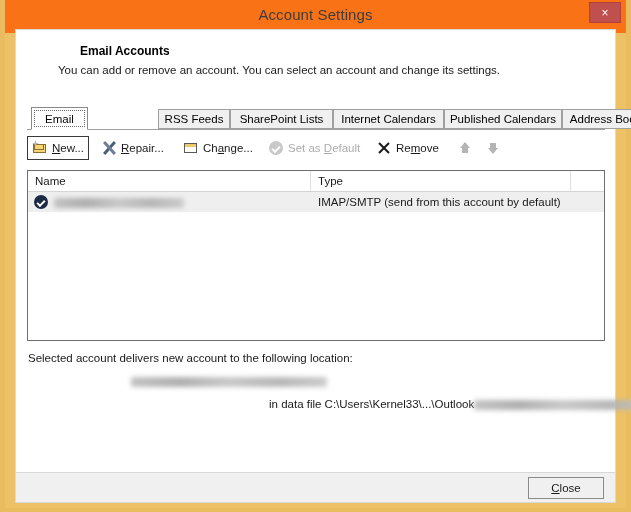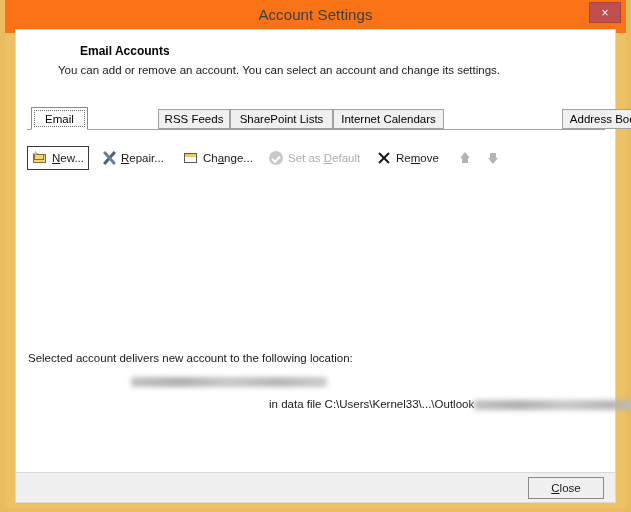--- a/index.html
+++ b/index.html
@@ -136,21 +136,21 @@
     position: absolute;
     left: 11px; top: 99px;
     width: 578px;
     height: 1px;
     background: #a0a0a0;
   }
 
   
   .toolbar {
     position: absolute;
-    left: 11px; top: 116px;
+    left: 11px; top: 106px;
     width: 578px;
     height: 26px;
   }
   .tbtn {
     position: absolute;
     top: 0;
     height: 24px;
     display: flex;
     align-items: center;
     gap: 4px;
@@ -433,20 +433,21 @@
 
       <div class="hdr-title">Email Accounts</div>
       <div class="hdr-sub">You can add or remove an account. You can select an account and change its settings.</div>
 
       <div class="tabline"></div>
       <div class="tabstrip">
           <div class="tab active" style="left: 4px; width: 57px;"><span>Email</span><span class="tab-focus"></span></div>
           <div class="tab" style="left: 131px; width: 72px;"><span>RSS Feeds</span></div>
           <div class="tab" style="left: 203px; width: 103px; text-align: center;"><span>SharePoint Lists</span></div>
           <div class="tab" style="left: 306px; width: 111px;"><span>Internet Calendars</span></div>
+          <div class="tab" style="left: 417px; width: 118px;"><span>Published Calendars</span></div>
           <div class="tab" style="left: 535px; width: 93px;"><span>Address Books</span></div>
         </div>
 
       <div class="toolbar">
           <div class="tbtn focused" style="left: 0px; width: 62px;">
             <span class="ic ic-new">
               <span class="spark"></span>
             </span>
             <span><u>N</u>ew...</span>
           </div>
@@ -466,20 +467,32 @@
             <span>Set as <u>D</u>efault</span>
           </div>
           <div class="tbtn" style="left: 345px; width: 78px;">
             <span class="ic ic-rem"></span>
             <span>Re<u>m</u>ove</span>
           </div>
           <div class="arrbtn arr-up" style="left: 430px;"></div>
           <div class="arrbtn arr-dn" style="left: 458px;"></div>
         </div>
 
+      <div class="listbox">
+        <div class="list-head">
+          <div class="col col-name">Name</div>
+          <div class="col col-type">Type</div>
+          <div class="col col-pad"></div>
+        </div>
+        <div class="row">
+          <span class="row-check"></span>
+          <span class="cell cell-name"><span class="redacted" id="row-name-redacted" style="width: 130px;">redacted</span></span>
+          <span class="cell cell-type">IMAP/SMTP (send from this account by default)</span>
+        </div>
+      </div>
 
       <div class="info-lead">Selected account delivers new account to the following location:</div>
       <div class="info-loc"><span class="redacted" id="loc-redacted" style="width: 196px;">redacted</span></div>
       <div class="info-file"><span>in data file C:\Users\Kernel33\...\Outlook</span><span class="redacted" id="file-redacted" style="width: 180px;">redacted</span></div>
 
     </div>
 
     <div class="footer">
       <div class="close-btn"><u>C</u><span id="close-rest">lose</span></div>
     </div>

